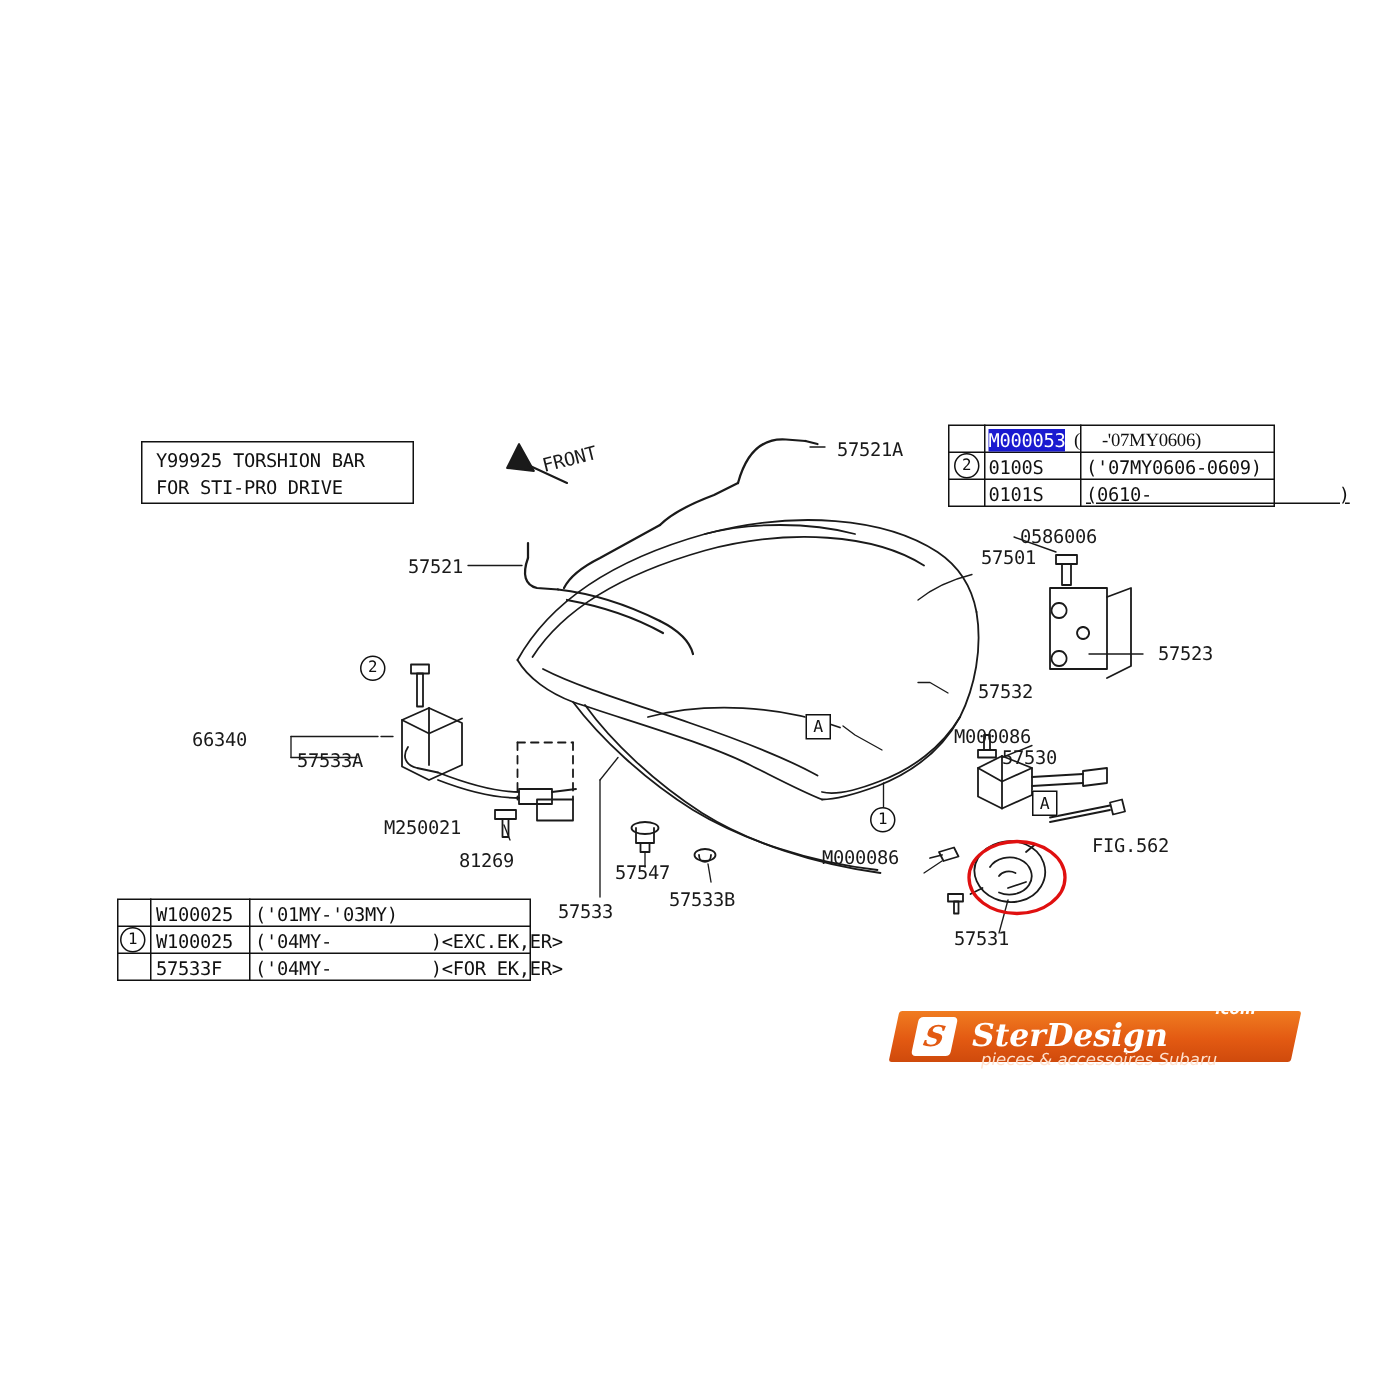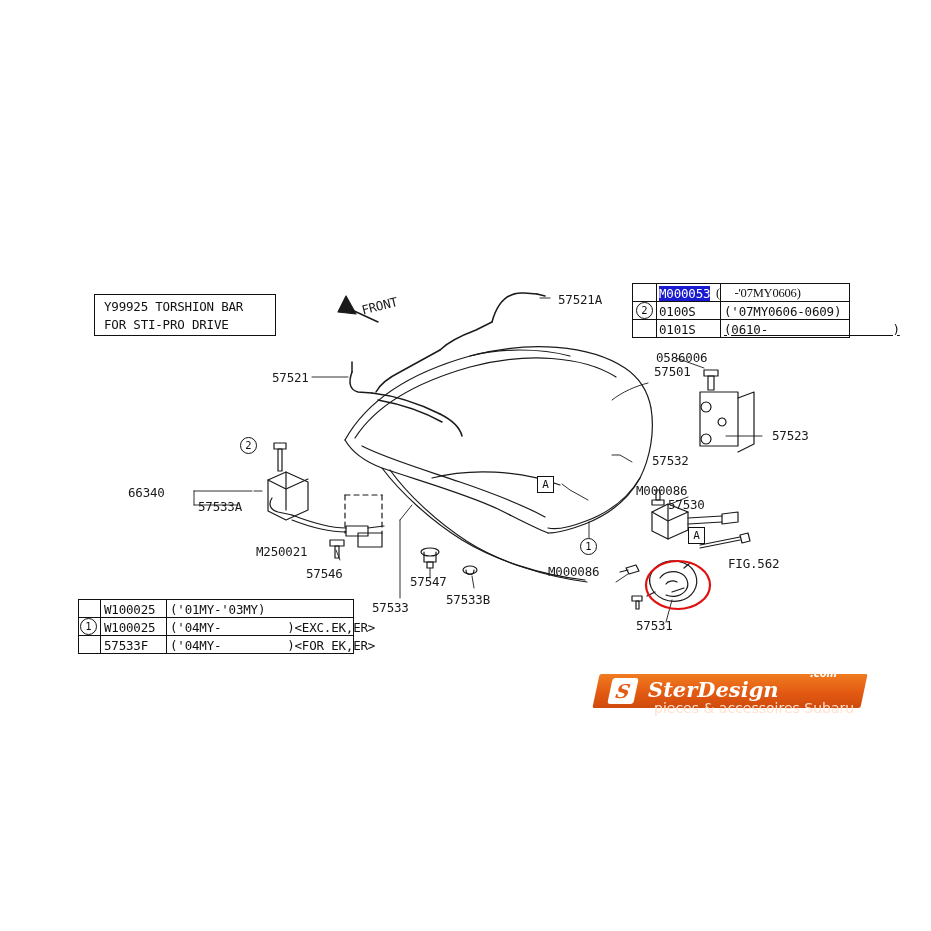--- a/index.html
+++ b/index.html
@@ -125,21 +125,22 @@
     font-style: italic;
     font-weight: bold;
     font-size: 10px;
     color: #ffffff;
     white-space: nowrap;
   }
   #wm .tag {
     position: absolute;
     left: 58px; top: 32px;
     font-family: "DejaVu Sans", sans-serif;
-    font-size: 14px;
+    font-style: italic;
+    font-size: 11px;
     color: #ffe2cf;
     white-space: nowrap;
   }
 </style>
 </head>
 <body>
 
 <div id="page">
 
   <svg class="art" viewBox="0 0 931 931">
@@ -303,29 +304,29 @@
 
   <div class="boxtext" style="left:104px; top:620px;">W100025</div>
   <div class="boxtext" style="left:170px; top:620px;">('04MY-         )&lt;EXC.EK,ER&gt;</div>
 
   <div class="boxtext" style="left:104px; top:638px;">57533F</div>
   <div class="boxtext" style="left:170px; top:638px;">('04MY-         )&lt;FOR EK,ER&gt;</div>
 
   <div class="lbl" style="left:558px; top:292px;">57521A</div>
   <div class="lbl" style="left:272px; top:370px;">57521</div>
   <div class="lbl" style="left:654px; top:364px;">57501</div>
-  <div class="lbl" style="left:656px; top:350px;">0586006</div>
+  <div class="lbl" style="left:680px; top:350px;">0586006</div>
   <div class="lbl" style="left:772px; top:428px;">57523</div>
   <div class="lbl" style="left:652px; top:453px;">57532</div>
   <div class="lbl" style="left:636px; top:483px;">M000086</div>
   <div class="lbl" style="left:668px; top:497px;">57530</div>
   <div class="lbl" style="left:128px; top:485px;">66340</div>
   <div class="lbl" style="left:198px; top:499px;">57533A</div>
   <div class="lbl" style="left:256px; top:544px;">M250021</div>
-  <div class="lbl" style="left:306px; top:566px;">57546</div>
+  <div class="lbl" style="left:306px; top:566px;">81269</div>
   <div class="lbl" style="left:410px; top:574px;">57547</div>
   <div class="lbl" style="left:372px; top:600px;">57533</div>
   <div class="lbl" style="left:446px; top:592px;">57533B</div>
   <div class="lbl" style="left:548px; top:564px;">M000086</div>
   <div class="lbl" style="left:728px; top:556px;">FIG.562</div>
   <div class="lbl" style="left:636px; top:618px;">57531</div>
 
   <div class="circnum" style="left:580px; top:538px;">1</div>
   <div class="circnum" style="left:240px; top:437px;">2</div>
   <div class="sqmark" style="left:537px; top:476px;">A</div>

